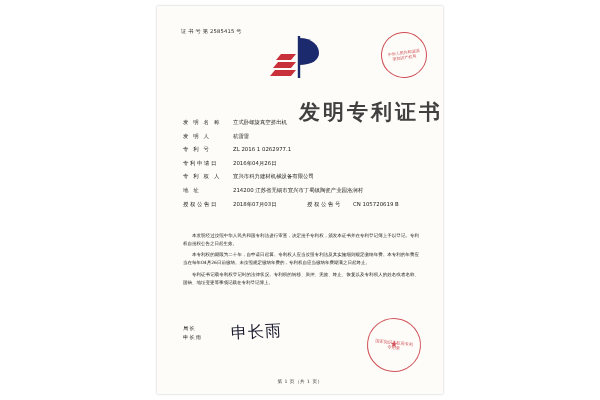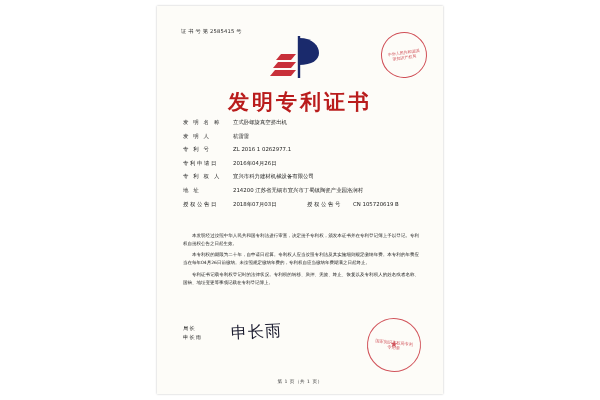--- a/index.html
+++ b/index.html
@@ -70,27 +70,27 @@
     text-align: center;
     font-size: 4px;
     line-height: 1.25;
     transform: rotate(-8deg);
   }
   .seal-top .seal-text { width: 34px; }
   .title {
     position: absolute;
     left: 0;
     right: 0;
-    top: 82px;
-    text-align: center;
+    top: 92px;
+    text-align: right;
     font-family: "DejaVu Serif", serif;
     font-size: 21px;
     font-weight: bold;
     letter-spacing: 3px;
-    color: #b91c1c;
+    color: #404040;
   }
   .fields {
     position: absolute;
     left: 26px;
     top: 112px;
     width: 236px;
     font-size: 5.4px;
     color: #1d1d1d;
     line-height: 1.5;
   }

